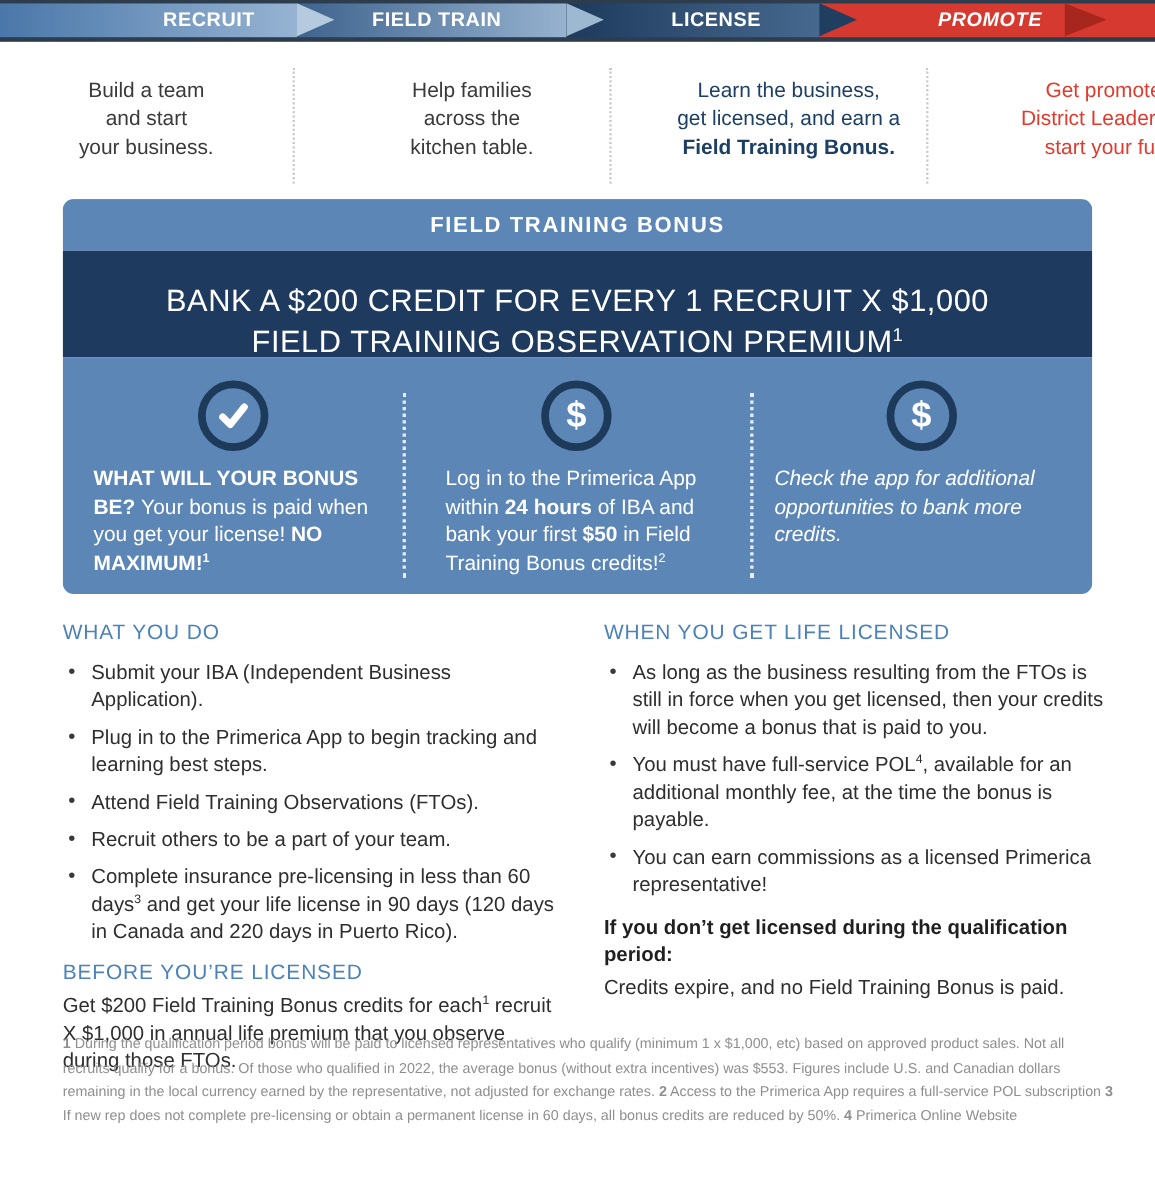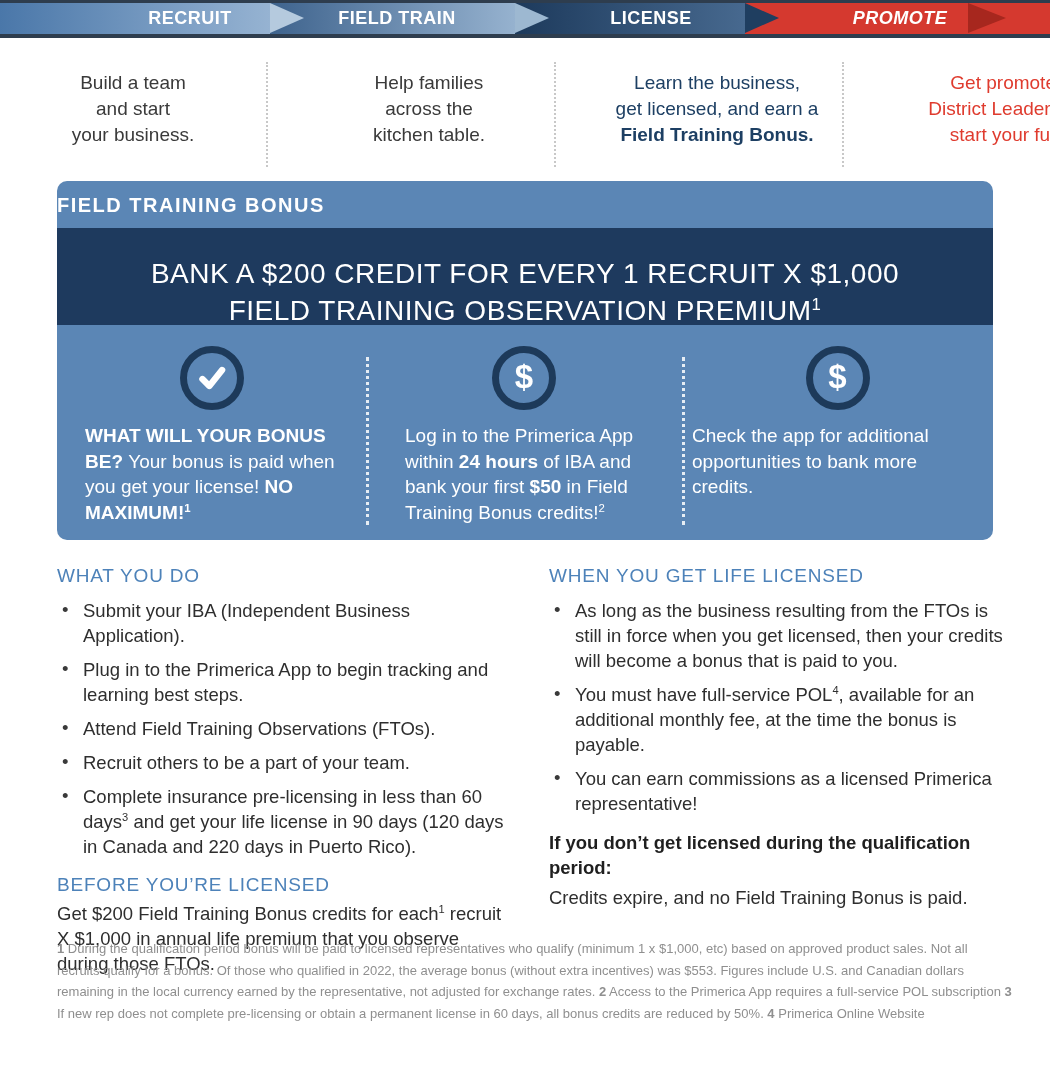--- a/index.html
+++ b/index.html
@@ -35,41 +35,41 @@
   .itext{font-size:19px;line-height:26px;text-align:center;white-space:pre-line;}
   .dark{color:#3a3a3a;}
   .navy{color:#1d3f63;}
   .redtxt{color:#df3b2e;}
   .b{font-weight:bold;}
 
   
   .panel{position:absolute;left:57px;top:181px;width:936px;height:359px;
          border-radius:10px;overflow:hidden;}
   .panel-header{height:47px;background:#5b86b5;color:#fff;font-weight:bold;font-size:20px;
-                letter-spacing:1.5px;text-align:left;line-height:49px;}
+                letter-spacing:1.5px;text-align:center;line-height:49px;}
   .panel-headline{height:97px;background:#1e3a5e;color:#fff;text-align:center;
                   padding-top:27px;box-sizing:border-box;}
   .hl-line{font-size:28px;line-height:37px;letter-spacing:.5px;}
   .panel-body{position:relative;height:215px;background:#5b86b5;display:flex;}
   .pdiv{position:absolute;top:32px;height:168px;width:0;z-index:2;
         border-left:3px dotted rgba(255,255,255,.85);}
   .d1{left:309px;}
   .d2{left:625px;}
   .pcol{box-sizing:border-box;padding-top:21px;}
   .pc1{width:309px;}
   .pc2{width:316px;}
   .pc3{width:311px;}
   .picon-wrap{display:flex;justify-content:center;margin-bottom:13px;}
   .picon{width:64px;height:64px;border-radius:50%;border:7px solid #1d3a5a;
          box-sizing:border-box;display:flex;align-items:center;justify-content:center;}
   .dollar-glyph{color:#fff;font-weight:bold;font-size:33px;line-height:1;padding-bottom:3px;}
   .ptext{color:#fff;font-size:19px;line-height:25.5px;}
   .t1{margin-left:28px;width:272px;}
   .t2{margin-left:39px;width:260px;}
-  .t3{margin-left:10px;width:262px;}
+  .t3{margin-left:22px;width:262px;font-style:italic;}
   sup{font-size:60%;line-height:0;vertical-align:super;}
 
   
   .lcol{position:absolute;left:57px;top:565px;width:458px;}
   .rcol{position:absolute;left:549px;top:565px;width:470px;}
   .sec{margin:0;color:#4d82b9;font-size:19px;font-weight:normal;letter-spacing:.8px;}
   .sec2{margin-top:15px;}
   .blist{list-style:none;margin:11px 0 0;padding:0;}
   .blist li{position:relative;padding-left:26px;margin-bottom:9px;
             font-size:18.5px;line-height:25px;color:#2e2e2e;}

